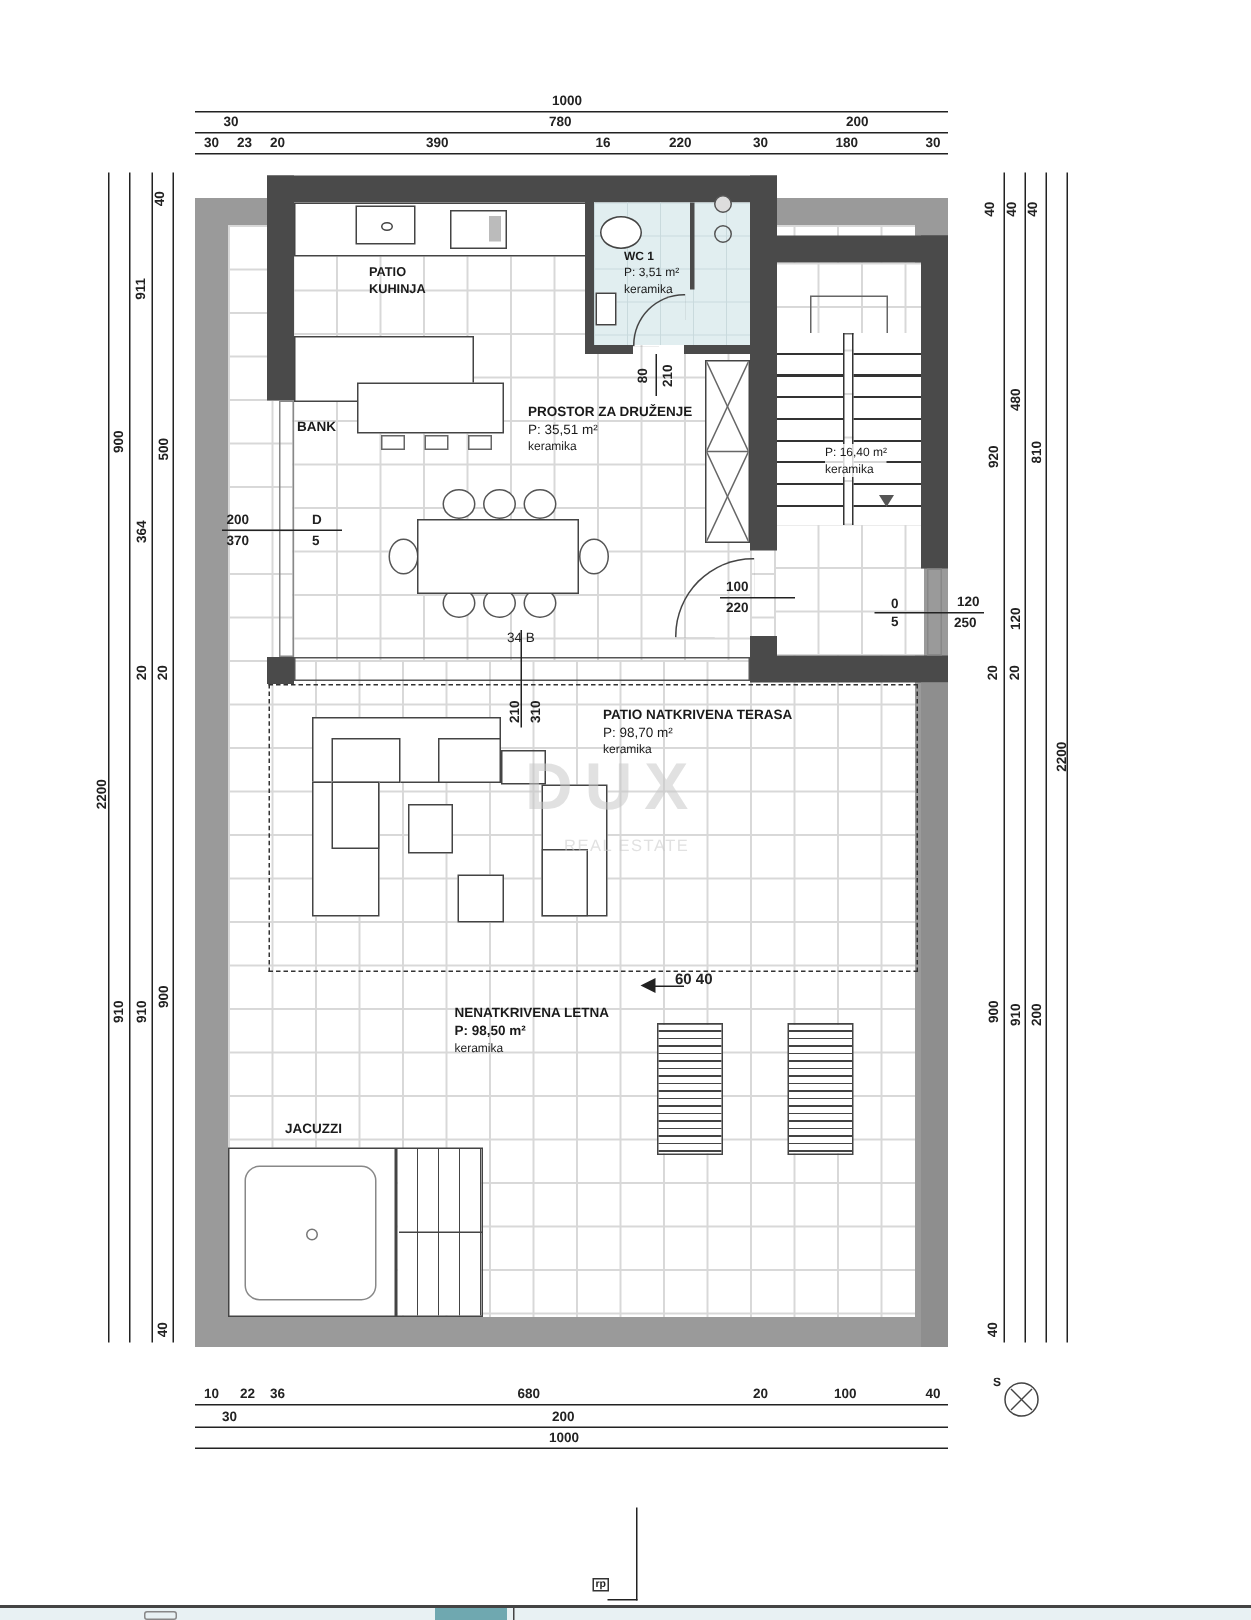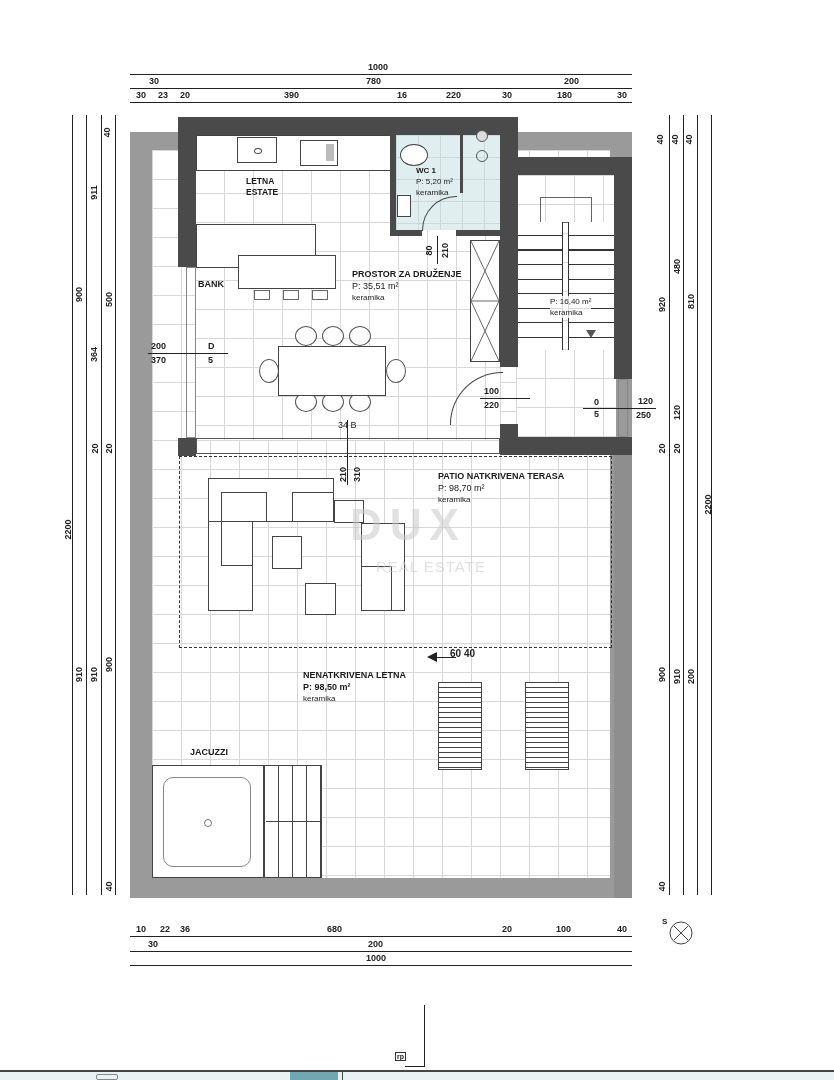--- a/index.html
+++ b/index.html
@@ -121,21 +121,21 @@
 
   <div class="furn-thin" style="left:618px;top:379px;width:10px;height:58px;border-color:#888;"></div>
 
   <div class="furn" style="left:196px;top:135px;width:196px;height:36px;"></div>
   <div class="furn" style="left:237px;top:137px;width:40px;height:26px;">
     <span class="abs" style="left:16px;top:10px;width:6px;height:4px;border:1px solid #444;border-radius:50%;"></span>
   </div>
   <div class="furn" style="left:300px;top:140px;width:38px;height:26px;">
     <span class="abs" style="right:3px;top:3px;width:8px;height:17px;background:#bbb;"></span>
   </div>
-  <div class="room-label" style="left:246px;top:176px;font-size:8.5px;width:50px;white-space:normal;line-height:11px;">LETNA ESTATE</div>
+  <div class="room-label" style="left:246px;top:176px;font-size:8.5px;width:50px;white-space:normal;line-height:11px;">PATIO KUHINJA</div>
 
   <div class="furn" style="left:196px;top:224px;width:120px;height:44px;"></div>
   <div class="furn" style="left:238px;top:255px;width:98px;height:34px;"></div>
   <div class="furn-thin" style="left:254px;top:290px;width:16px;height:10px;"></div>
   <div class="furn-thin" style="left:283px;top:290px;width:16px;height:10px;"></div>
   <div class="furn-thin" style="left:312px;top:290px;width:16px;height:10px;"></div>
   <div class="room-label" style="left:198px;top:278px;">BANK</div>
 
   <div class="room-label" style="left:352px;top:268px;">
     <div>PROSTOR ZA DRUŽENJE</div>
@@ -168,21 +168,21 @@
   <div class="wall" style="left:456px;top:230px;width:46px;height:6px;"></div>
   <div class="gridblue" style="left:396px;top:135px;width:104px;height:95px;"></div>
   <div class="wall" style="left:460px;top:135px;width:3px;height:58px;"></div>
   <div class="furn" style="left:400px;top:144px;width:28px;height:22px;border-radius:50%;"></div>
   <div class="furn" style="left:397px;top:195px;width:14px;height:22px;"></div>
   <div class="abs" style="left:476px;top:130px;width:10px;height:10px;border:1px solid #555;border-radius:50%;background:#ddd;"></div>
   <div class="abs" style="left:476px;top:150px;width:10px;height:10px;border:1px solid #555;border-radius:50%;"></div>
   <div class="abs" style="left:422px;top:196px;width:34px;height:34px;border-top:1px solid #444;border-left:1px solid #444;border-top-left-radius:34px;"></div>
   <div class="room-label" style="left:416px;top:165px;font-size:8px;line-height:11px;">
     <div>WC 1</div>
-    <div style="font-weight:normal;">P: 5,20 m²</div>
+    <div style="font-weight:normal;">P: 3,51 m²</div>
     <div class="sub">keramika</div>
   </div>
   <div class="dimtxt vtxt" style="left:424px;top:246px;">80</div>
   <div class="vline" style="left:437px;top:236px;height:28px;"></div>
   <div class="dimtxt vtxt" style="left:438px;top:246px;">210</div>
 
   <div class="furn" style="left:470px;top:240px;width:30px;height:122px;">
     <svg width="28" height="120" style="position:absolute;left:0;top:0;">
       <line x1="0" y1="0" x2="28" y2="60" stroke="#666" stroke-width="1"></line>
       <line x1="28" y1="0" x2="0" y2="60" stroke="#666" stroke-width="1"></line>
@@ -207,41 +207,41 @@
   <div class="abs" style="left:586px;top:330px;width:0;height:0;border-left:5px solid transparent;border-right:5px solid transparent;border-top:8px solid #555;"></div>
   <div class="dimtxt" style="left:594px;top:398px;">0</div>
   <div class="dimtxt" style="left:594px;top:410px;">5</div>
   <div class="hline" style="left:583px;top:408px;width:73px;"></div>
   <div class="dimtxt" style="left:638px;top:397px;">120</div>
   <div class="dimtxt" style="left:636px;top:411px;">250</div>
 
   <div class="dashed" style="left:179px;top:456px;width:433px;height:192px;"></div>
   <div class="dimtxt vtxt" style="left:336px;top:470px;">210</div>
   <div class="dimtxt vtxt" style="left:350px;top:470px;">310</div>
-  <div class="room-label" style="left:402px;top:470px;margin-left:36px;">
+  <div class="room-label" style="left:402px;top:470px;">
     <div>PATIO NATKRIVENA TERASA</div>
     <div style="font-weight:normal;">P: 98,70 m²</div>
     <div class="sub">keramika</div>
   </div>
 
   <div>
     <div class="furn" style="left:208px;top:478px;width:126px;height:44px;"></div>
     <div class="furn" style="left:221px;top:492px;width:46px;height:30px;"></div>
     <div class="furn" style="left:292px;top:492px;width:42px;height:30px;"></div>
     <div class="furn" style="left:208px;top:521px;width:45px;height:90px;"></div>
     <div class="furn" style="left:221px;top:521px;width:32px;height:45px;"></div>
     <div class="furn" style="left:272px;top:536px;width:30px;height:33px;"></div>
     <div class="furn" style="left:305px;top:583px;width:31px;height:32px;"></div>
     <div class="furn" style="left:361px;top:523px;width:44px;height:88px;"></div>
     <div class="furn" style="left:361px;top:566px;width:31px;height:45px;"></div>
     <div class="furn-thin" style="left:334px;top:500px;width:30px;height:23px;border-color:#444;"></div>
   </div>
 
   <div class="watermark" style="left:350px;top:500px;font-size:44px;">DUX</div>
-  <div class="watermark" style="left:376px;top:558px;font-size:15px;letter-spacing:1px;font-weight:normal;">REAL ESTATE</div>
+  <div class="watermark" style="left:376px;top:558px;font-size:11px;letter-spacing:1px;font-weight:normal;">REAL ESTATE</div>
 
   <div class="abs" style="left:427px;top:652px;width:0;height:0;border-top:5px solid transparent;border-bottom:5px solid transparent;border-right:10px solid #222;"></div>
   <div class="hline" style="left:436px;top:657px;width:20px;"></div>
   <div class="dimtxt" style="left:450px;top:649px;font-size:10px;">60 40</div>
   <div class="room-label" style="left:303px;top:669px;">
     <div>NENATKRIVENA LETNA</div>
     <div style="font-weight:bold;">P: 98,50 m²</div>
     <div class="sub">keramika</div>
   </div>
 
@@ -255,21 +255,21 @@
   </div>
   <div class="furn-thin" style="left:264px;top:765px;width:58px;height:113px;border-color:#444;background:repeating-linear-gradient(90deg,#fff 0 13px,#444 13px 14px);"></div>
   <div class="hline" style="left:266px;top:821px;width:56px;background:#444;"></div>
 </div>
 
 <div>
   <div class="hline" style="left:130px;top:936px;width:502px;"></div>
   <div class="dimtxt" style="left:136px;top:925px;">10</div>
   <div class="dimtxt" style="left:160px;top:925px;">22</div>
   <div class="dimtxt" style="left:180px;top:925px;">36</div>
-  <div class="dimtxt" style="left:327px;top:925px;">680</div>
+  <div class="dimtxt" style="left:345px;top:925px;">680</div>
   <div class="dimtxt" style="left:502px;top:925px;">20</div>
   <div class="dimtxt" style="left:556px;top:925px;">100</div>
   <div class="dimtxt" style="left:617px;top:925px;">40</div>
 
   <div class="hline" style="left:130px;top:951px;width:502px;"></div>
   <div class="dimtxt" style="left:148px;top:940px;">30</div>
   <div class="dimtxt" style="left:368px;top:940px;">200</div>
 
   <div class="hline" style="left:130px;top:965px;width:502px;"></div>
   <div class="dimtxt" style="left:366px;top:954px;">1000</div>

